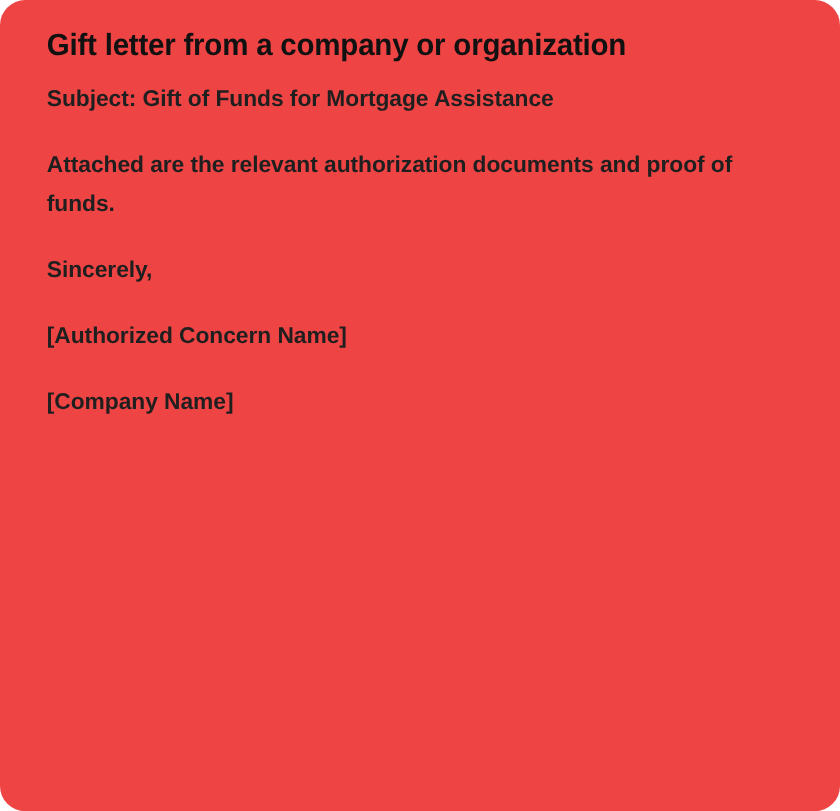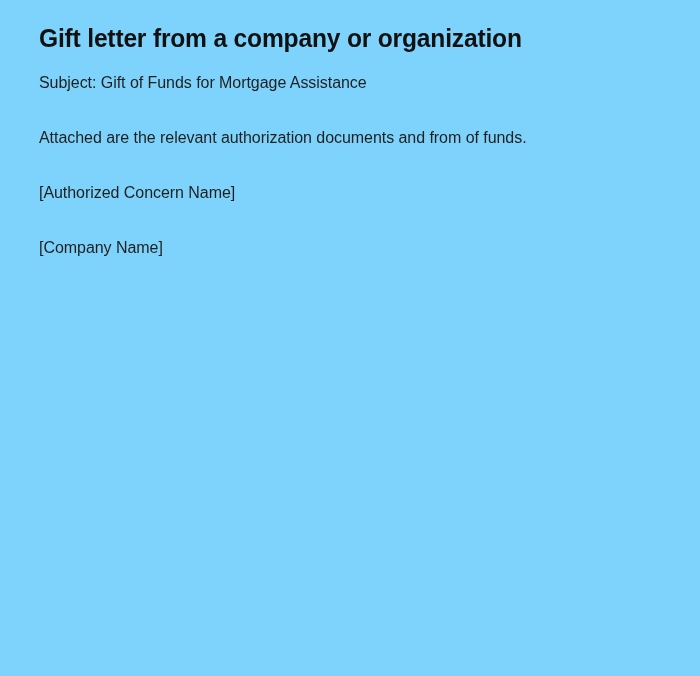--- a/index.html
+++ b/index.html
@@ -13,41 +13,42 @@
     font-family: "Liberation Sans", "DejaVu Sans", sans-serif;
     color: #1f1f1f;
     overflow: hidden;
   }
 
   .doc {
     box-sizing: border-box;
     width: 700px;
     height: 676px;
     padding: 22px 40px 0 39px;
-    background: #7dd3fc;
+    background: #ef4444;
+    border-radius: 21px;
   }
 
   .doc-title {
     margin: 0 0 12px 0;
     font-size: 25.5px;
     line-height: 32px;
     font-weight: 700;
     letter-spacing: -0.2px;
     color: #111111;
     font-family: "Liberation Sans", "DejaVu Sans", sans-serif;
     transform: scaleX(0.965);
     transform-origin: left center;
     white-space: nowrap;
   }
 
   .doc-body p {
     margin: 0 0 22px 0;
-    font-size: 16px;
+    font-size: 19px;
     line-height: 33px;
-    font-weight: 400;
+    font-weight: 700;
     color: #1f1f1f;
     letter-spacing: -0.05px;
     max-width: 600px;
   }
 
   .doc-body p:last-child {
     margin-bottom: 11px;
   }
 
   
@@ -61,22 +62,23 @@
 <div class="doc">
 
   <h1 class="doc-title">Gift letter from a company or organization</h1>
 
   <div class="doc-body">
 
     <p>Subject: Gift of Funds for Mortgage Assistance</p>
 
 
 
-    <p>Attached are the relevant authorization documents and from of funds.</p>
+    <p>Attached are the relevant authorization documents and proof of funds.</p>
 
+    <p>Sincerely,</p>
 
     <p class="sig-line">[Authorized Concern Name]</p>
 
 
     <p class="sig-line">[Company Name]</p>
 
   </div>
 </div>
 
 </body></html>

